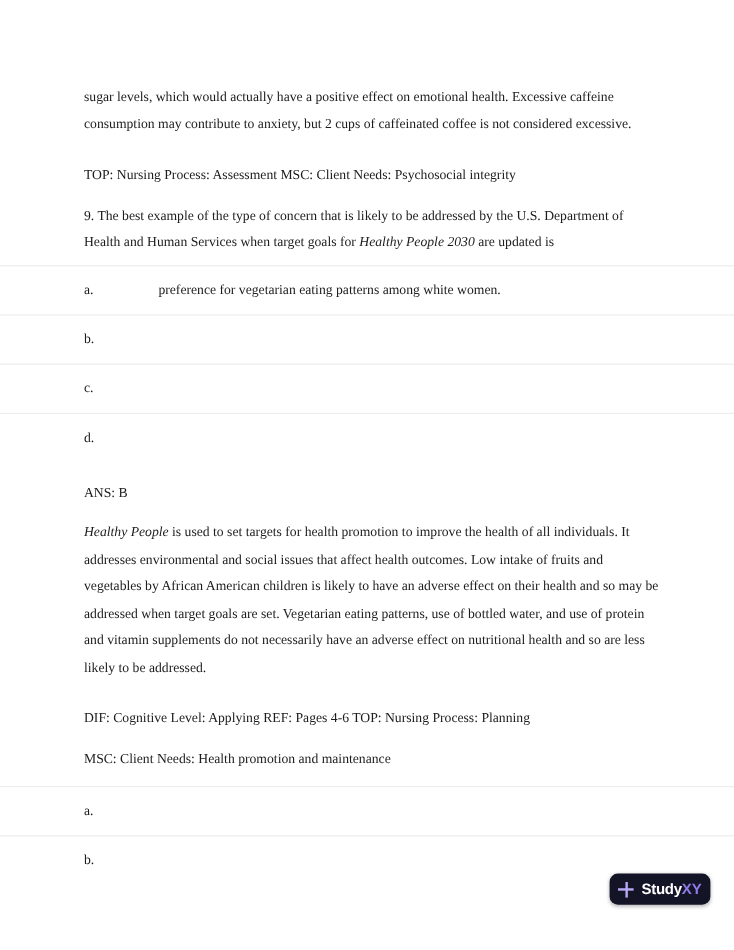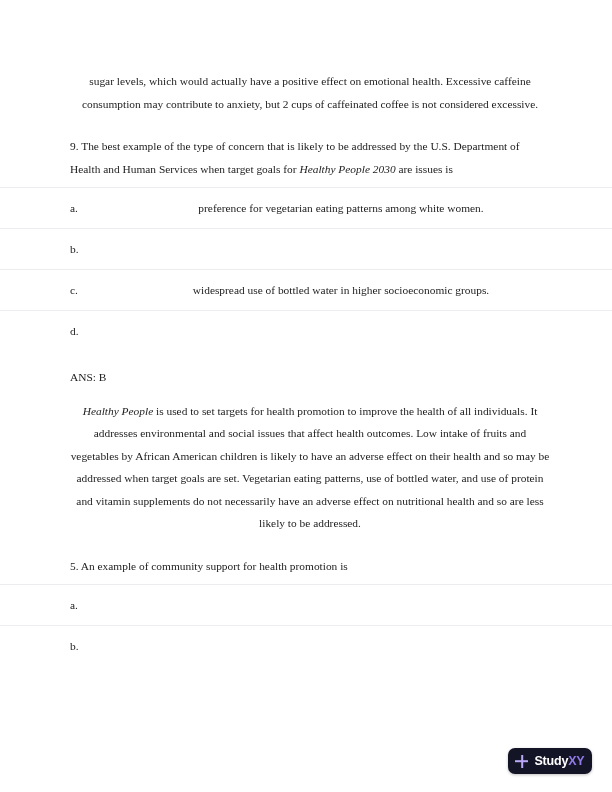--- a/index.html
+++ b/index.html
@@ -35,21 +35,20 @@
     margin: 0;
     padding: 0 62px 0 70px;
     font-size: 11.4px;
     line-height: 22.5px;
     text-align: left;
     color: #1c1c1c;
   }
 
   .para.body-block {
     margin-bottom: 11px;
-    text-align: center;
   }
 
   .meta-line {
     margin: 0;
     padding: 0 62px 0 70px;
     font-size: 11.4px;
     line-height: 22.5px;
     margin-bottom: 11px;
   }
 
@@ -85,31 +84,30 @@
     font-size: 11.4px;
     line-height: 18px;
   }
   .option-row .letter {
     flex: 0 0 62px;
     color: #1c1c1c;
   }
   .option-row .otext {
     flex: 1 1 auto;
     color: #1c1c1c;
-    text-align: center;
   }
 
   .spacer-sm { height: 9px; }
   .spacer-md { height: 15px; }
 
   
   .badge {
     position: absolute;
     left: 508px;
-    top: 748px;
+    top: 728px;
     width: 84px;
     height: 26px;
     background: #141427;
     border-radius: 7px;
     display: flex;
     align-items: center;
     justify-content: center;
     gap: 6px;
     box-shadow: 0 1px 3px rgba(0,0,0,0.25);
   }
@@ -155,51 +153,52 @@
 
 <div class="page">
 
   <div class="content">
 
     <p class="para body-block">sugar levels, which would actually have a positive effect on emotional health. Excessive caffeine consumption may contribute to anxiety, but 2 cups of caffeinated coffee is not considered excessive.</p>
 
     <div class="spacer-sm"></div>
 
 
-
-    <p class="stem"><span>9. The best example of the type of concern that is likely to be addressed by the U.S. Department of Health and Human Services when target goals for </span><em>Healthy People 2030</em><span> are issues is</span></p>
+    <p class="meta-line">TOP: Nursing Process: Assessment MSC: Client Needs: Psychosocial integrity</p>
+
+    <p class="stem"><span>9. The best example of the type of concern that is likely to be addressed by the U.S. Department of Health and Human Services when target goals for </span><em>Healthy People 2030</em><span> are updated is</span></p>
 
     <ul class="options">
       <li class="option-row">
         <span class="letter">a.</span>
         <span class="otext">preference for vegetarian eating patterns among white women.</span>
       </li>
       <li class="option-row">
         <span class="letter">b.</span>
       </li>
       <li class="option-row">
         <span class="letter">c.</span>
-        <span class="otext">widespread use of bottled water in higher socioeconomic groups.</span>
       </li>
       <li class="option-row">
         <span class="letter">d.</span>
       </li>
     </ul>
 
     <div class="spacer-md"></div>
 
     <p class="meta-line">ANS: B</p>
 
     <p class="para body-block"><em>Healthy People</em><span> is used to set targets for health promotion to improve the health of all individuals. It addresses environmental and social issues that affect health outcomes. Low intake of fruits and vegetables by African American children is likely to have an adverse effect on their health and so may be addressed when target goals are set. Vegetarian eating patterns, use of bottled water, and use of protein and vitamin supplements do not necessarily have an adverse effect on nutritional health and so are less likely to be addressed.</span></p>
 
     <div class="spacer-sm"></div>
 
-
-
-    <p class="stem">5. An example of community support for health promotion is</p>
+    <p class="meta-line">DIF: Cognitive Level: Applying REF: Pages 4-6 TOP: Nursing Process: Planning</p>
+
+    <p class="meta-line">MSC: Client Needs: Health promotion and maintenance</p>
+
 
     <ul class="options">
       <li class="option-row">
         <span class="letter">a.</span>
       </li>
       <li class="option-row">
         <span class="letter">b.</span>
       </li>
     </ul>
 

